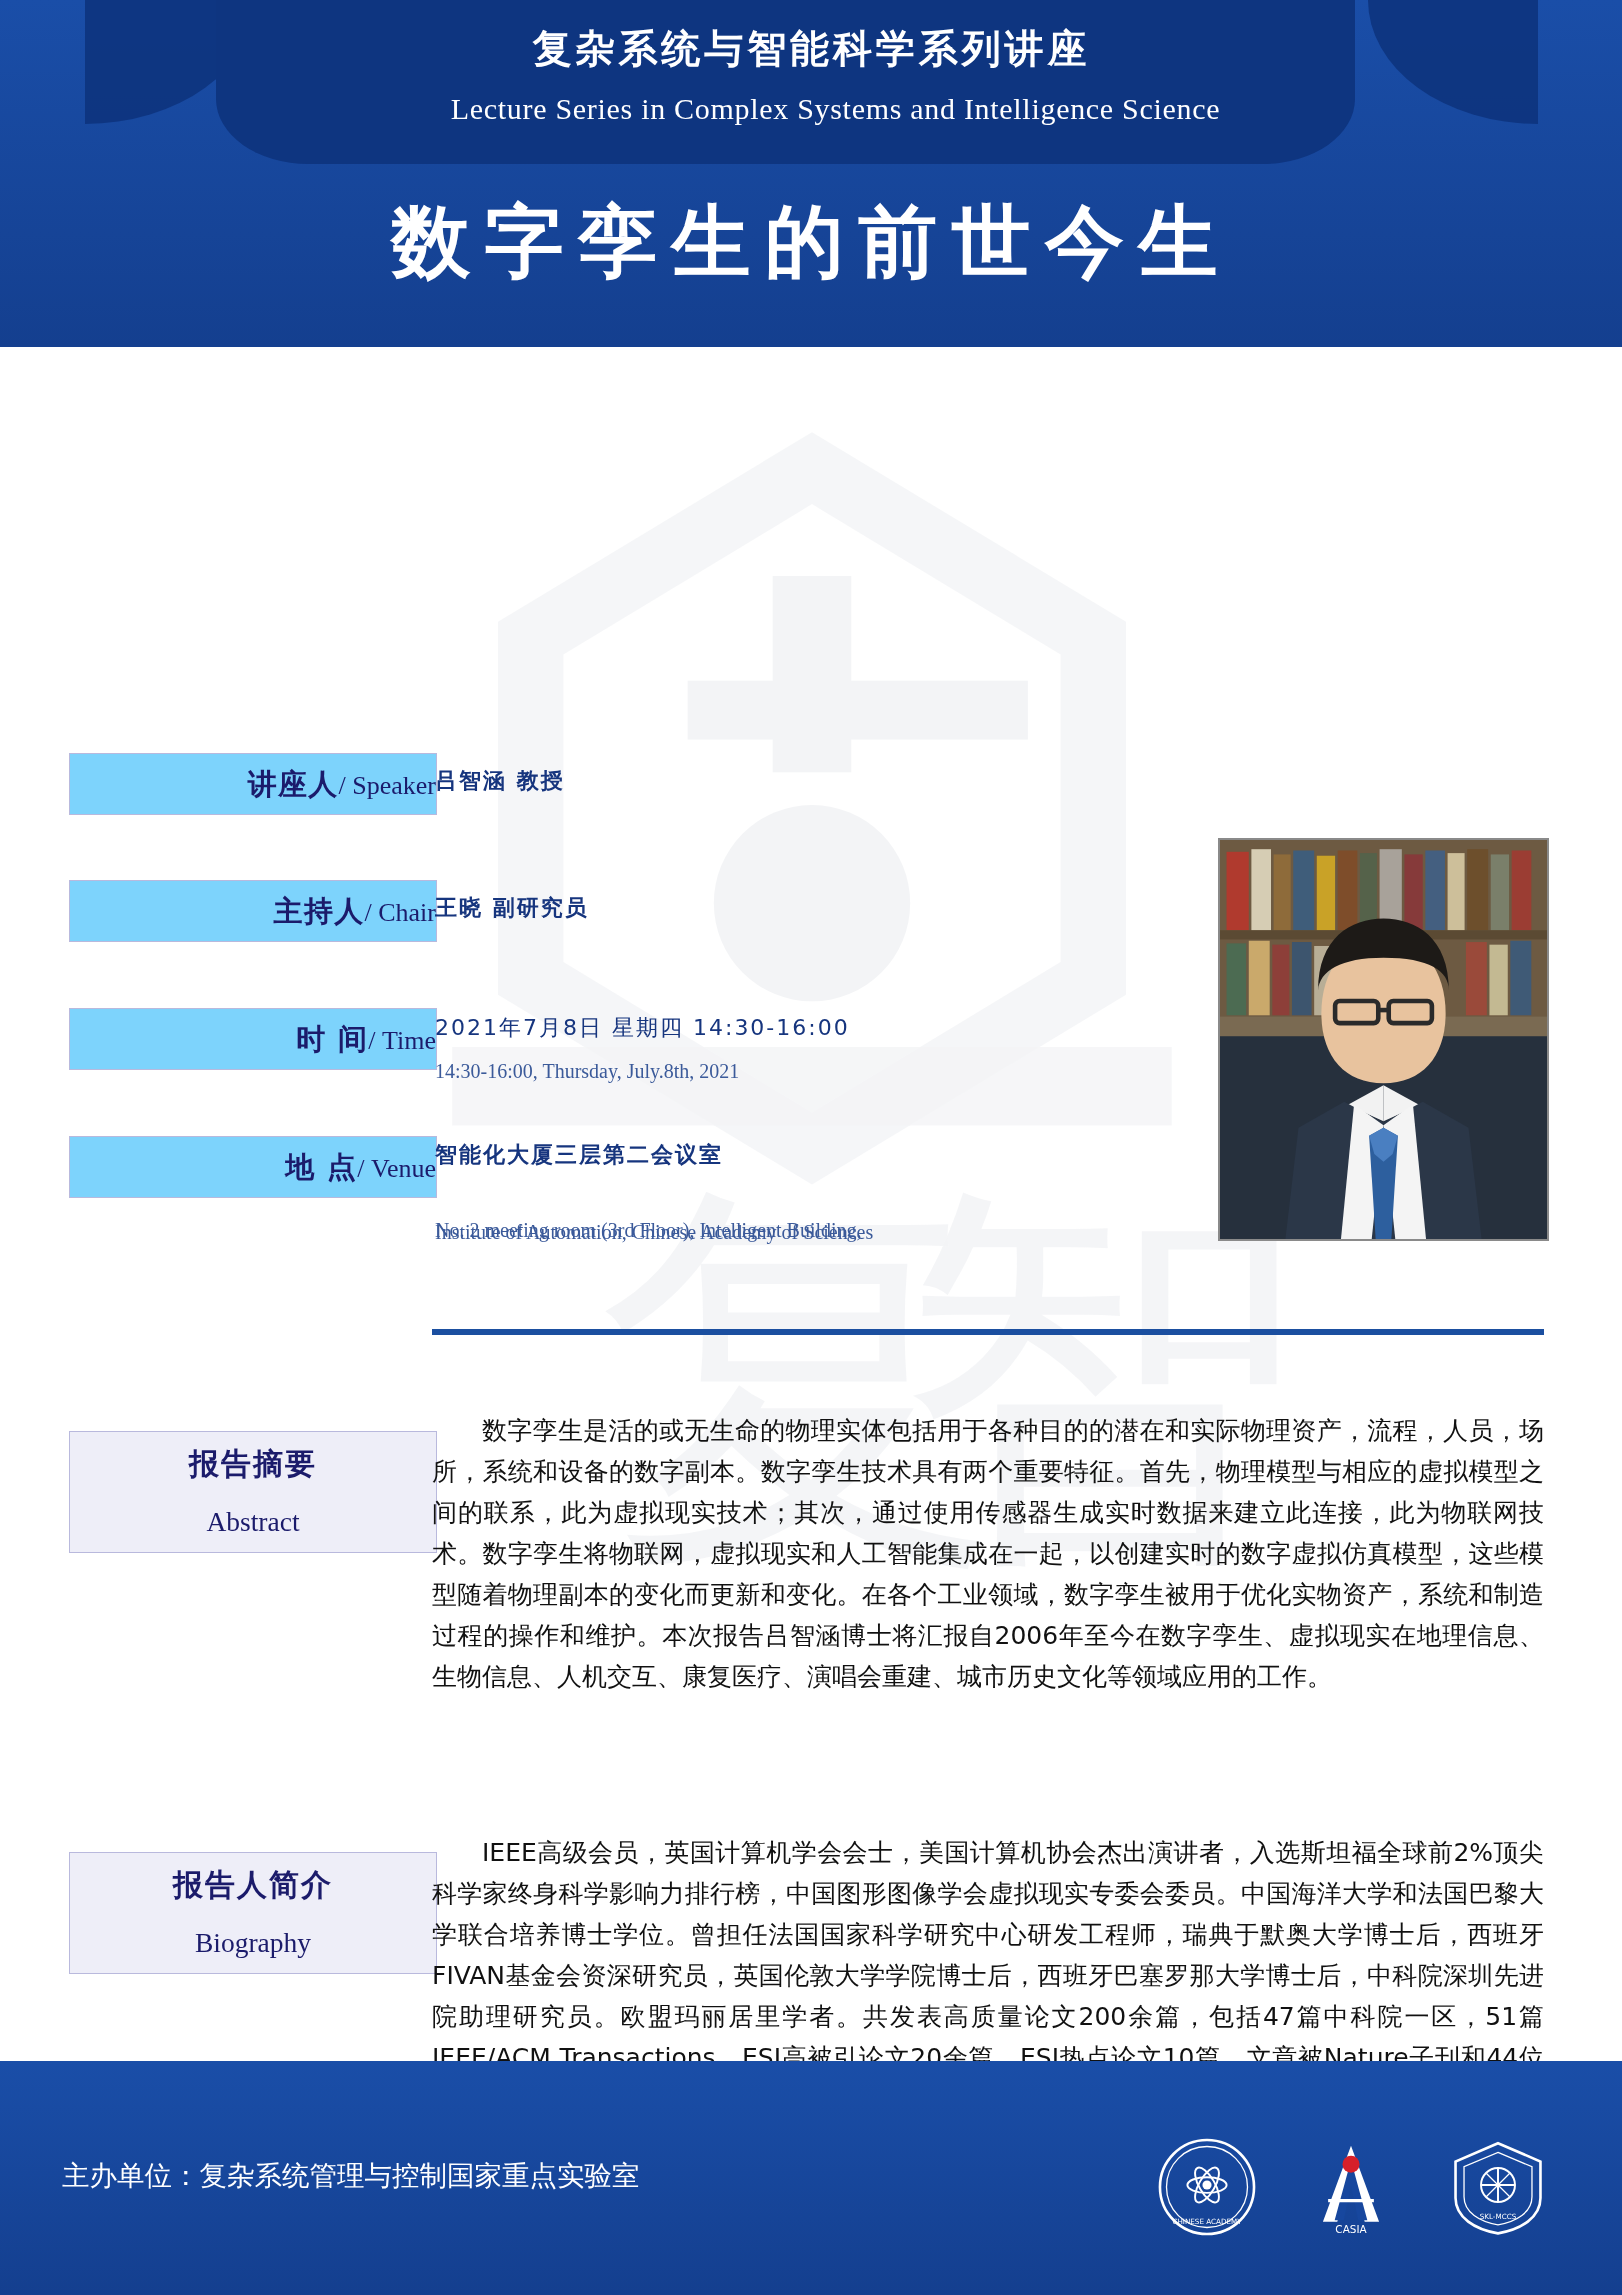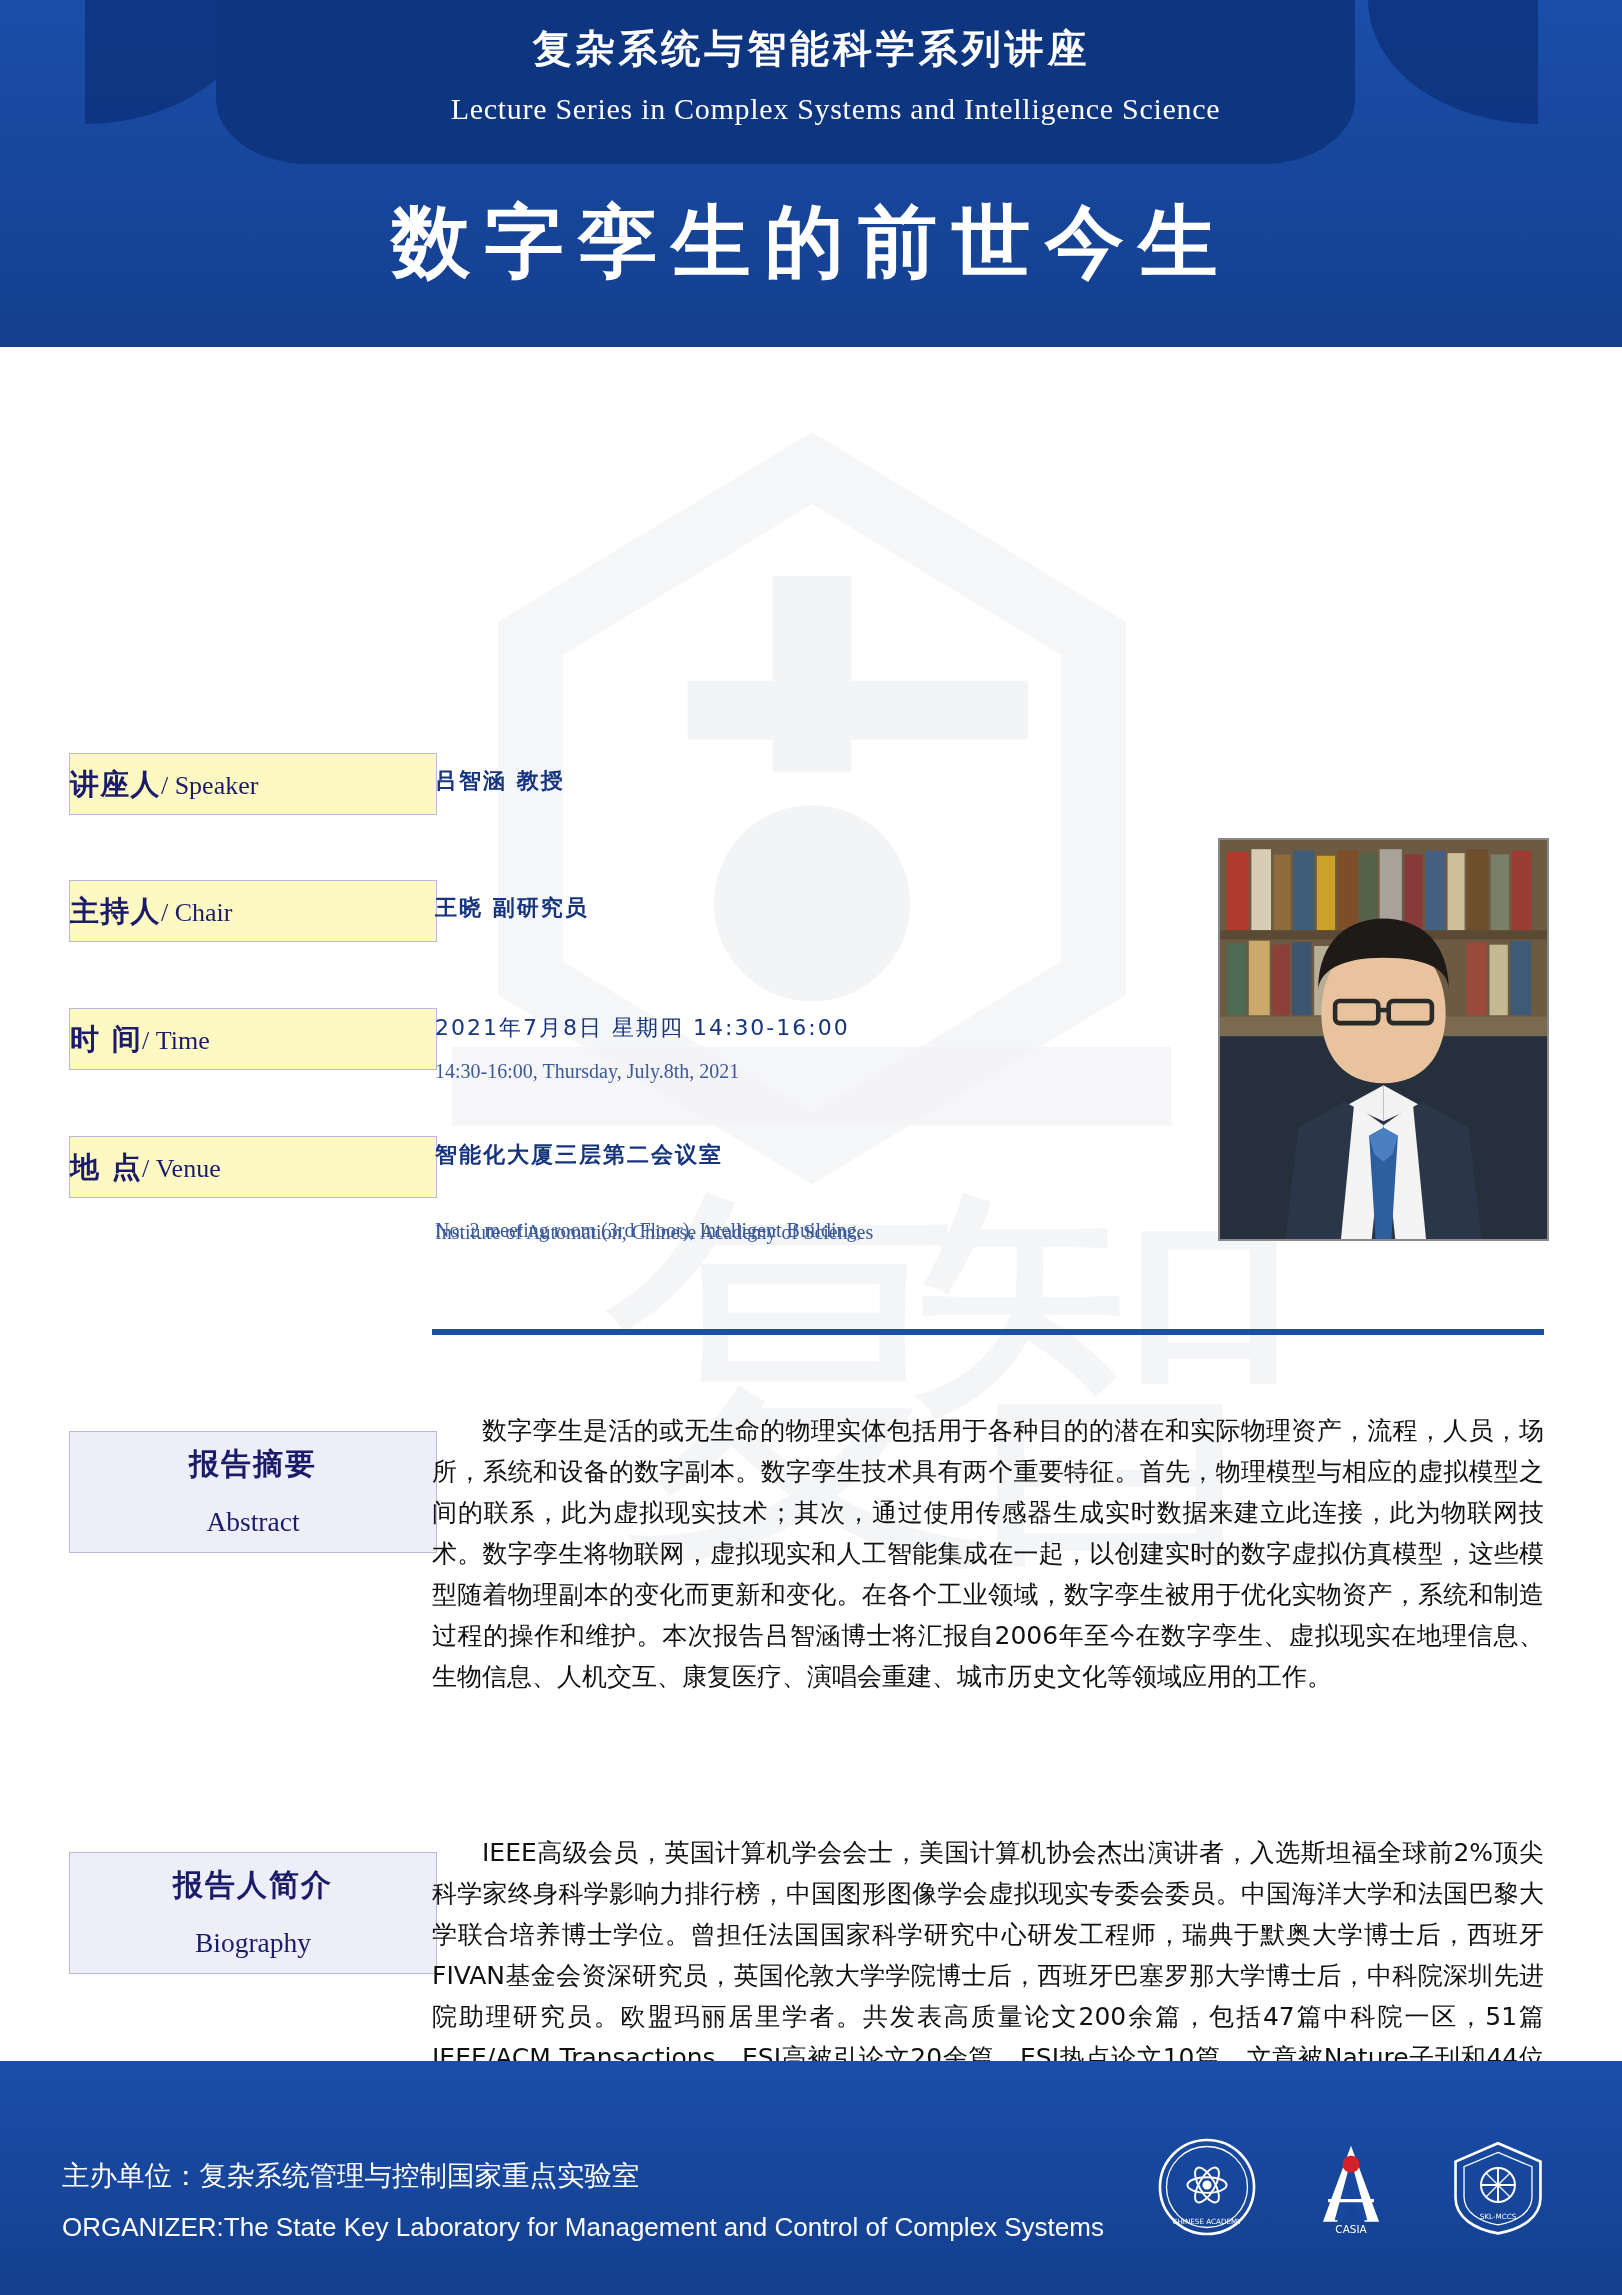--- a/index.html
+++ b/index.html
@@ -107,24 +107,24 @@
   
   .content {
     position: relative;
     z-index: 2;
     width: 1623px;
   }
 
   .label-box {
     position: absolute;
     width: 366px;
-    background: #fef9c3;
+    background: #7dd3fc;
     border: 1.3px solid #b9b9dd;
     color: #1b1b6b;
-    text-align: left;
+    text-align: right;
     font-family: "DejaVu Sans", "Liberation Sans", sans-serif;
   }
   .label-box .lb-cn {
     font-size: 29px;
     font-weight: bold;
     letter-spacing: 1.3px;
   }
   .label-box .lb-en {
     font-family: "Liberation Serif", serif;
     font-size: 26px;
@@ -356,21 +356,20 @@
   <div class="block-label" style="top:1505px;">
     <span class="bl-cn">报告人简介</span>
     <span class="bl-en">Biography</span>
   </div>
   <div class="para" style="top:1485px;">IEEE高级会员，英国计算机学会会士，美国计算机协会杰出演讲者，入选斯坦福全球前2%顶尖科学家终身科学影响力排行榜，中国图形图像学会虚拟现实专委会委员。中国海洋大学和法国巴黎大学联合培养博士学位。曾担任法国国家科学研究中心研发工程师，瑞典于默奥大学博士后，西班牙FIVAN基金会资深研究员，英国伦敦大学学院博士后，西班牙巴塞罗那大学博士后，中科院深圳先进院助理研究员。欧盟玛丽居里学者。共发表高质量论文200余篇，包括47篇中科院一区，51篇IEEE/ACM Transactions。ESI高被引论文20余篇，ESI热点论文10篇。文章被Nature子刊和44位IEEE/ACM Fellow等引用9000余次，H-Index 52。参与项目总金额约1.6亿元人民币。担任50多个高水平期刊的编辑，包括5个中科院一区期刊和7个IEEE期刊。审稿400余次。为欧美著名高校和企业作受邀报告30多次，并为国际会议作了15次大会主题报告。研发成果转化后服务于国民经济并获得社会认可。与海尔等单位合作的衣联网数字孪生平台2020年获得工信部工业互联网创新发展工程的1亿元资助。</div>
 
 </div>
 
 <div class="footer">
   <div class="footer-line2">主办单位：复杂系统管理与控制国家重点实验室</div>
-  <div class="footer-line3">ORGANIZER:The State Key Laboratory for Management and Control of Complex Systems</div>
 
   <div class="logo" style="left:1158px;">
     <svg width="98" height="98" viewBox="0 0 150 150" xmlns="http://www.w3.org/2000/svg">
       <circle cx="75" cy="75" r="72" fill="none" stroke="#ffffff" stroke-width="4"></circle>
       <circle cx="75" cy="75" r="62" fill="none" stroke="#ffffff" stroke-width="2"></circle>
       <g stroke="#ffffff" stroke-width="3" fill="none">
         <ellipse cx="75" cy="72" rx="30" ry="12"></ellipse>
         <ellipse cx="75" cy="72" rx="30" ry="12" transform="rotate(60 75 72)"></ellipse>
         <ellipse cx="75" cy="72" rx="30" ry="12" transform="rotate(120 75 72)"></ellipse>
       </g>

